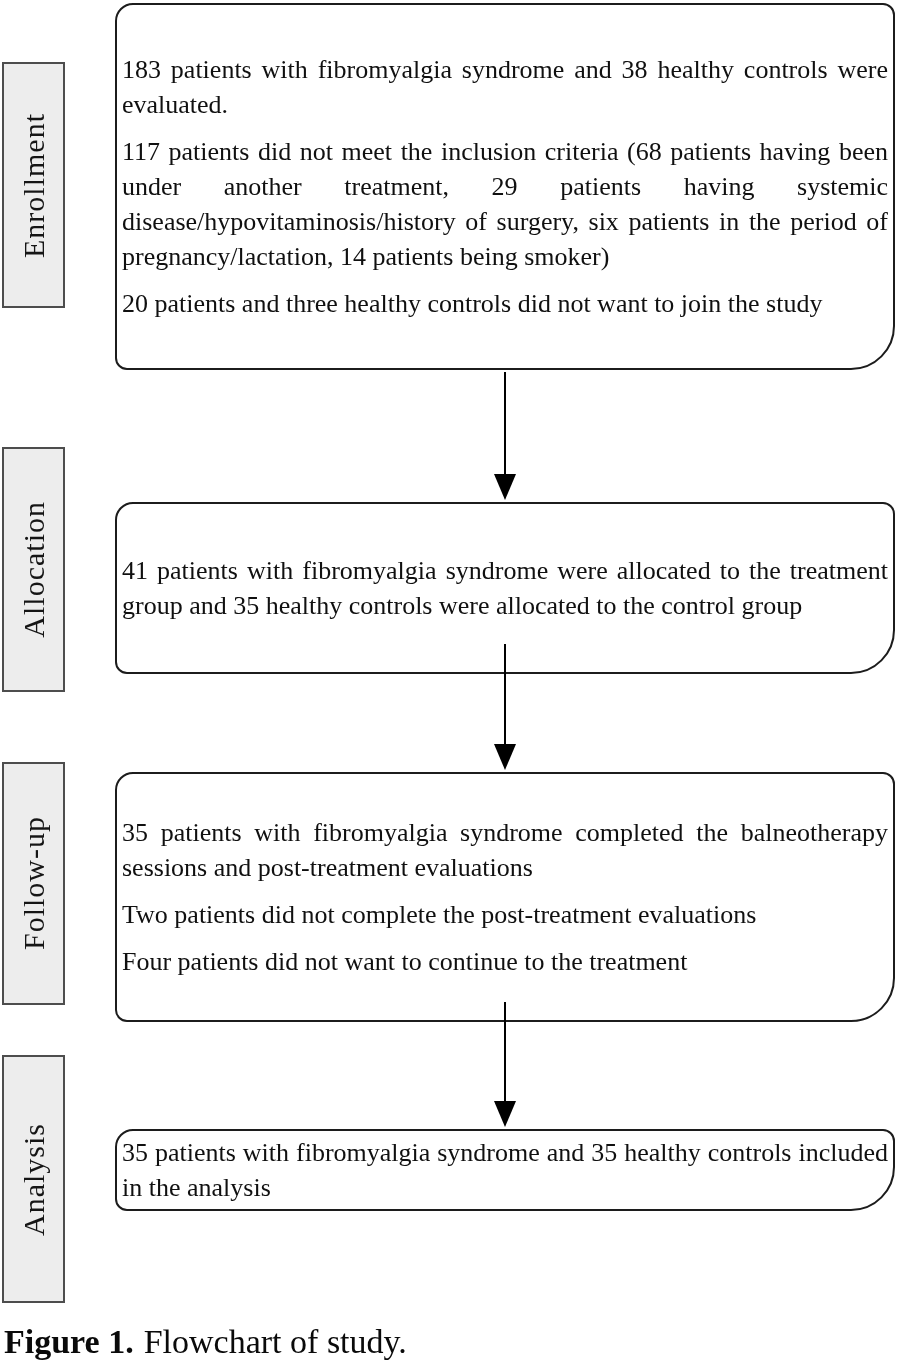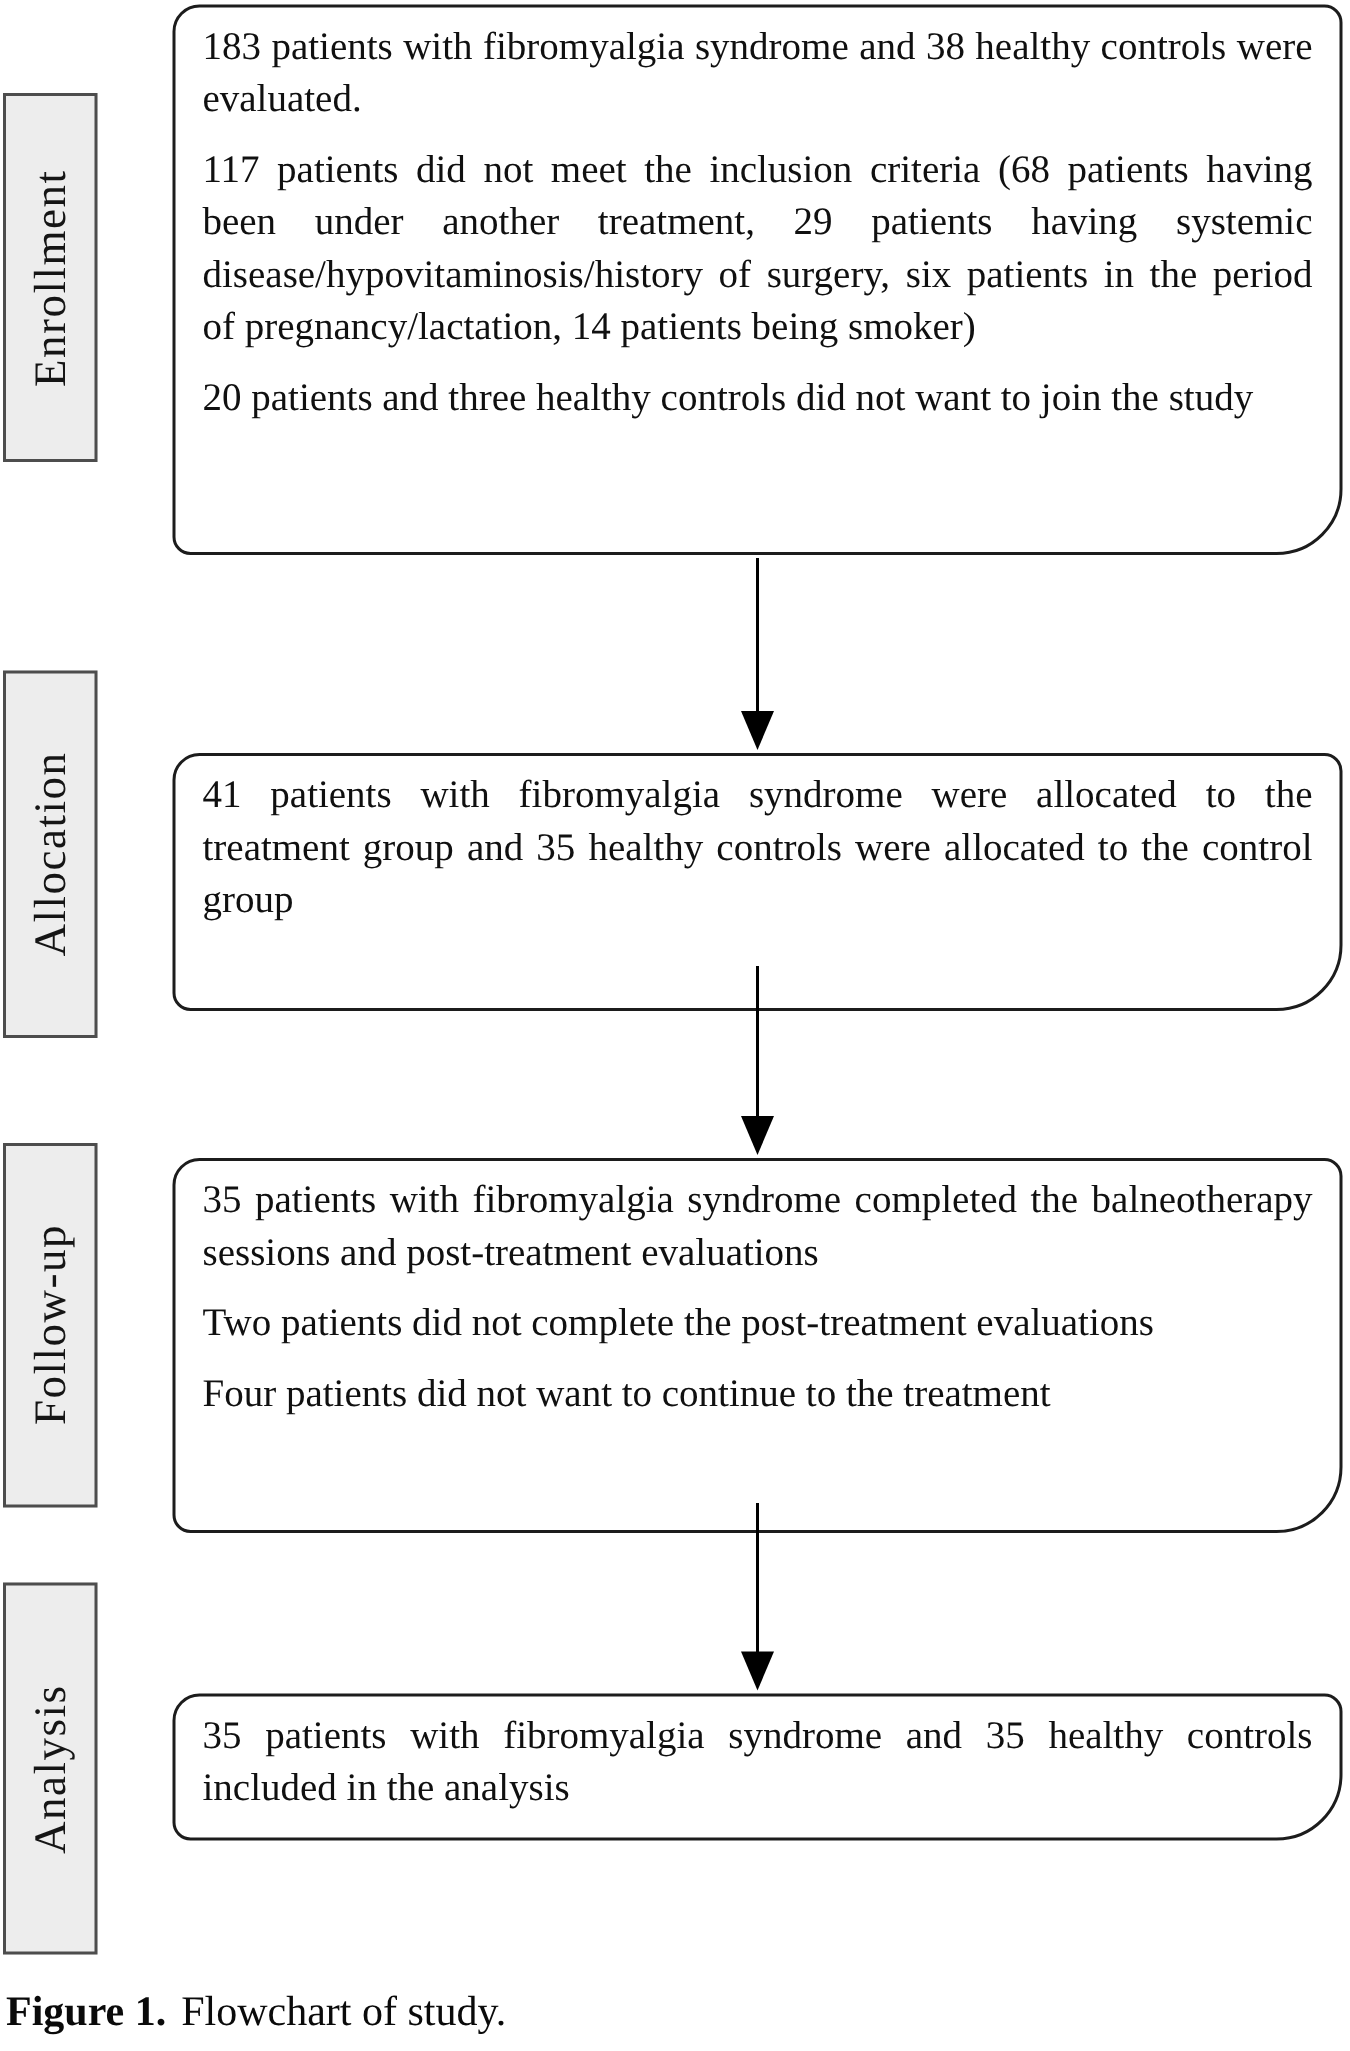--- a/index.html
+++ b/index.html
@@ -35,24 +35,24 @@
   }
 
   
   .flow-box {
     position: absolute;
     left: 115px;
     width: 780px;
     background: #ffffff;
     border: 2px solid #1c1c1c;
     border-radius: 18px 12px 44px 12px;
-    padding: 8px 18px;
+    padding: 8px 5px;
     display: flex;
     flex-direction: column;
-    justify-content: flex-start;
+    justify-content: center;
   }
   .flow-box p {
     margin: 0;
     font-size: 26px;
     line-height: 35px;
     text-align: justify;
   }
   .flow-box p + p { margin-top: 12px; }
 
   
@@ -70,21 +70,21 @@
     border-left: 11px solid transparent;
     border-right: 11px solid transparent;
     border-top: 26px solid #000000;
   }
 
   
   .caption {
     position: absolute;
     left: 4px;
     top: 1322px;
-    font-size: 28px;
+    font-size: 34px;
     line-height: 40px;
     color: #0a0a0a;
   }
   .caption .cap-label { font-weight: bold; margin-right: 10px; }
 </style>
 </head>
 <body>
 
 <div class="canvas">
 
@@ -110,21 +110,21 @@
   <div class="flow-box" style="top:502px;height:172px">
     <p>41 patients with fibromyalgia syndrome were allocated to the treatment group and 35 healthy controls were allocated to the control group</p>
   </div>
 
   <div class="flow-box" style="top:772px;height:250px">
     <p>35 patients with fibromyalgia syndrome completed the balneotherapy sessions and post-treatment evaluations</p>
     <p>Two patients did not complete the post-treatment evaluations</p>
     <p>Four patients did not want to continue to the treatment</p>
   </div>
 
-  <div class="flow-box" style="top:1129px;height:98px">
+  <div class="flow-box" style="top:1129px;height:82px">
     <p>35 patients with fibromyalgia syndrome and 35 healthy controls included in the analysis</p>
   </div>
 
   <div>
     <div class="arrow-line" style="top:372px;height:104px"></div>
     <div class="arrow-head" style="top:474px"></div>
   </div>
   <div>
     <div class="arrow-line" style="top:644px;height:102px"></div>
     <div class="arrow-head" style="top:744px"></div>

